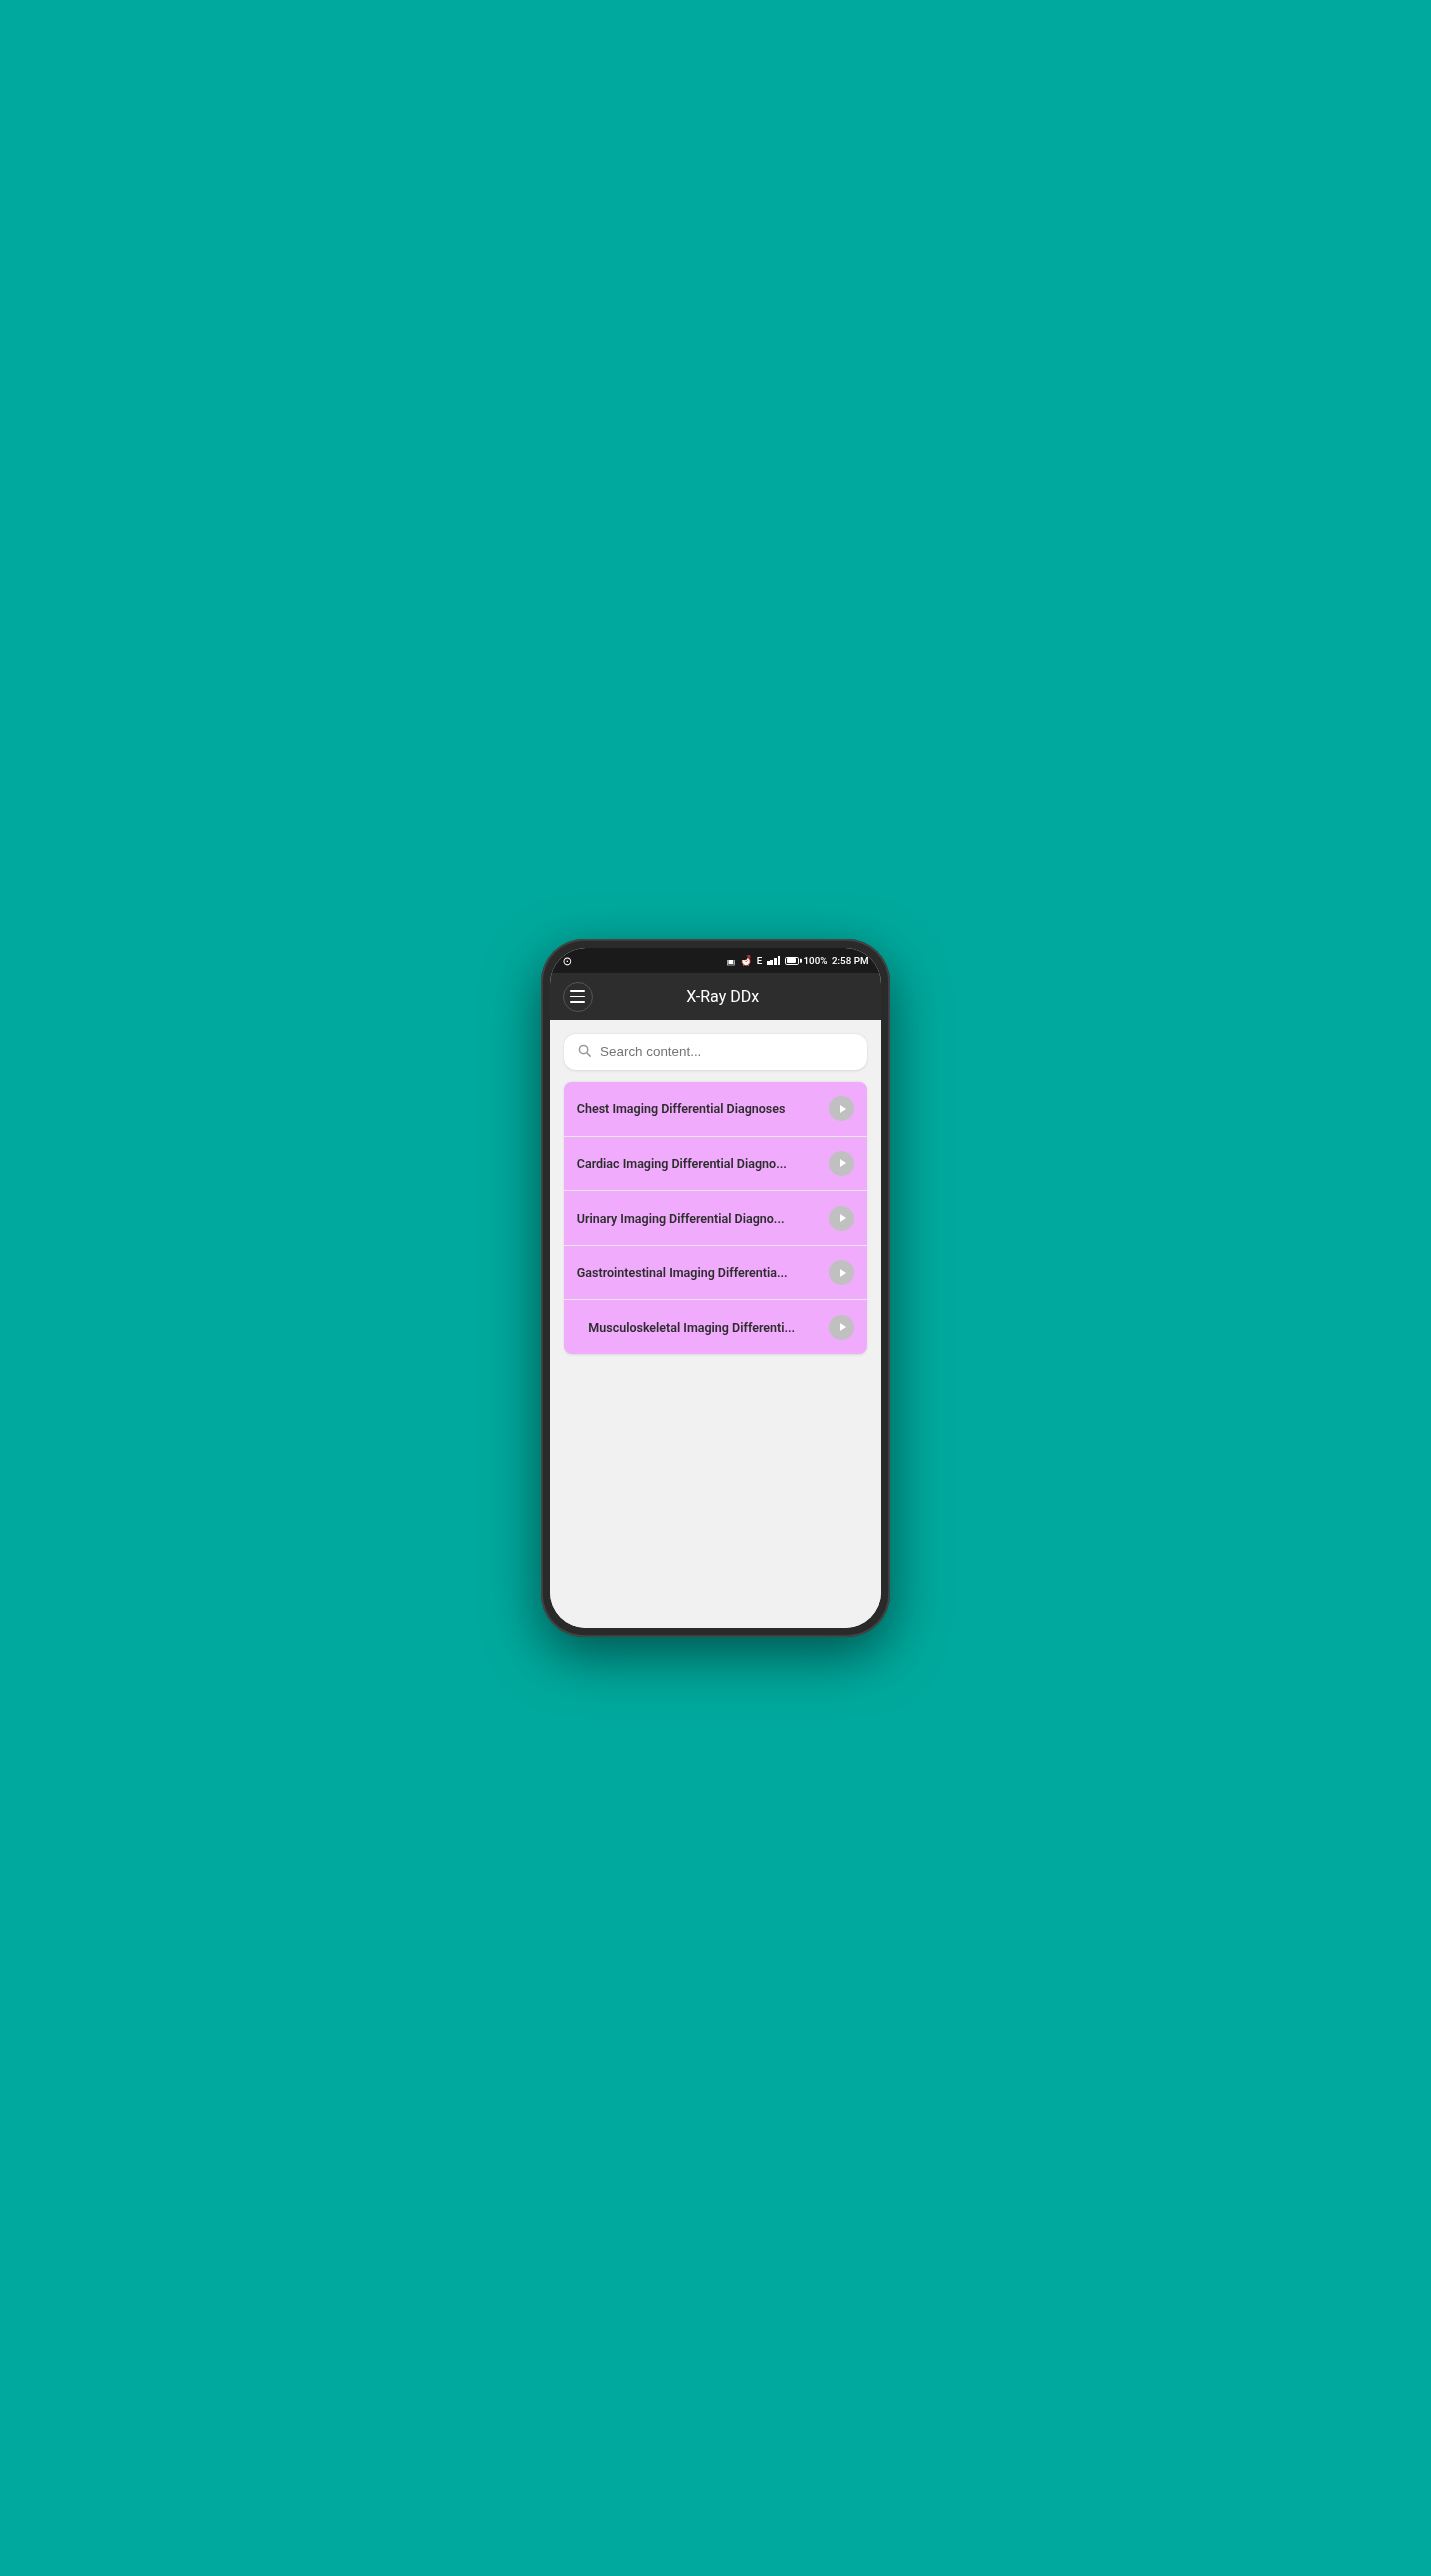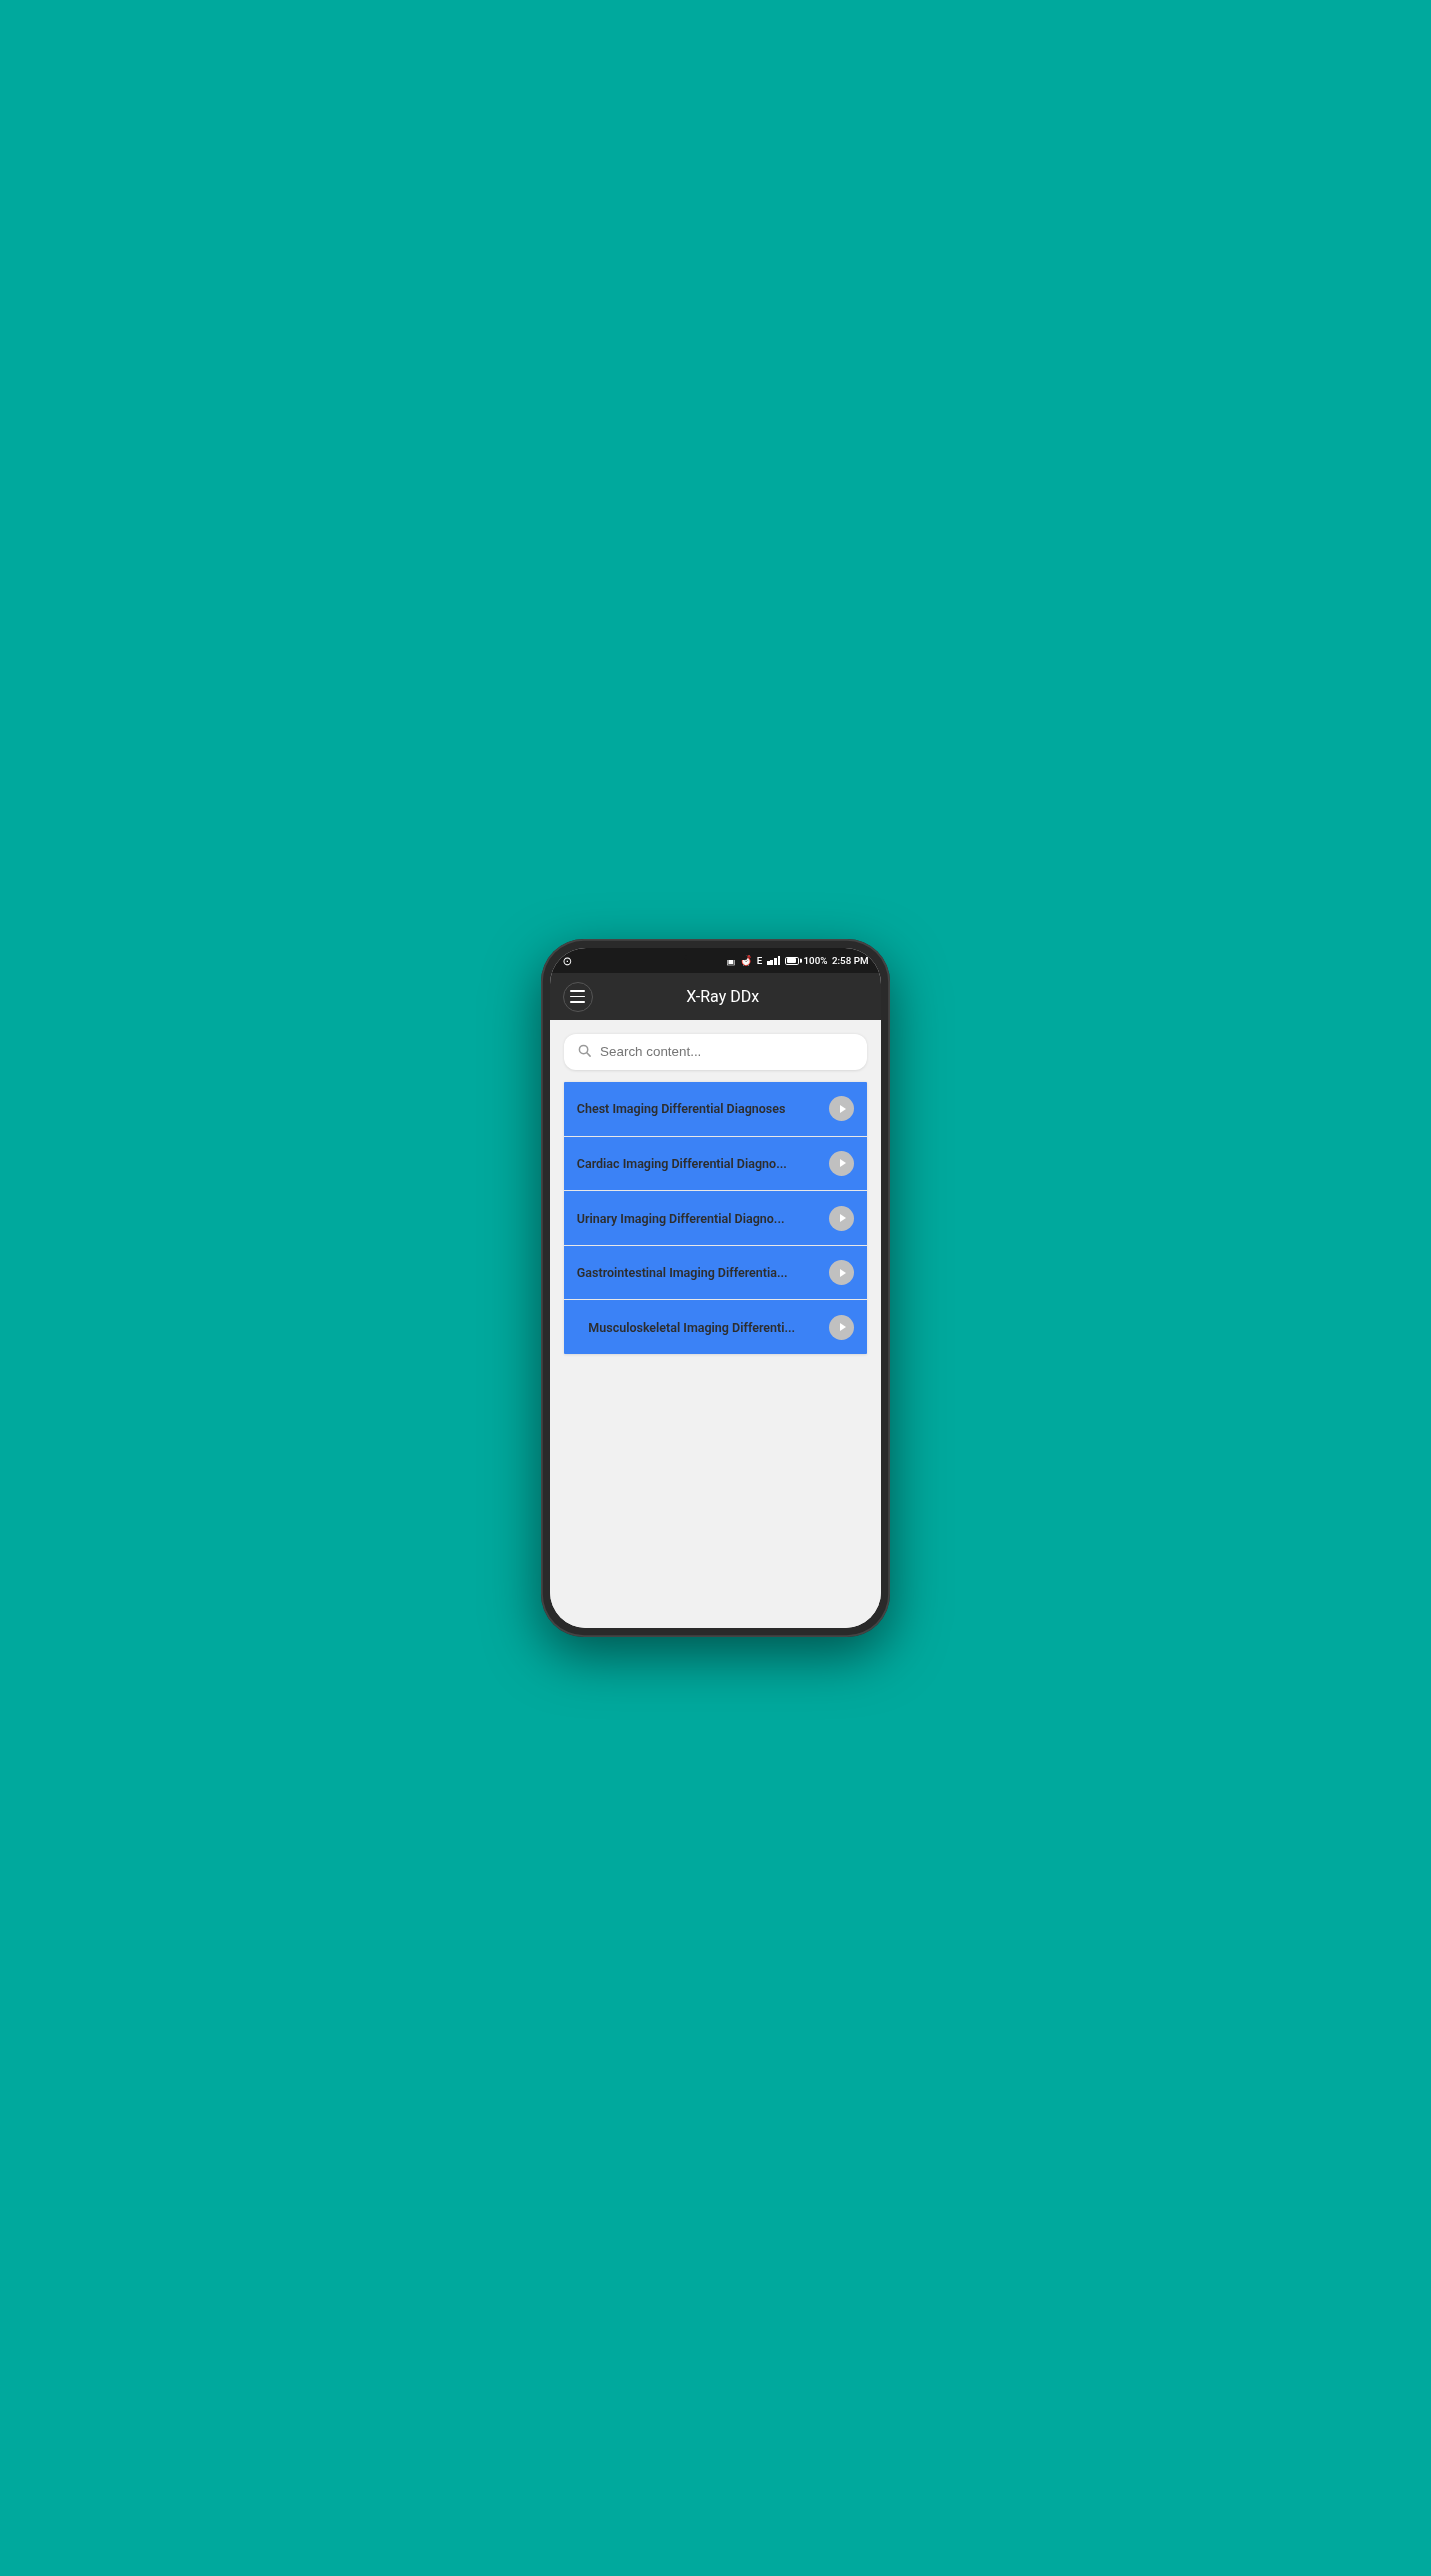--- a/index.html
+++ b/index.html
@@ -144,22 +144,22 @@
       border: none;
       outline: none;
       font-size: 13.4px;
       color: #999;
       width: 100%;
       background: transparent;
     }
 
     
     .list-container {
-      background: #3b82f6;
-      border-radius: 1px;
+      background: #f0abfc;
+      border-radius: 8px;
       overflow: hidden;
       box-shadow: 0 0.9px 2.7px rgba(0,0,0,0.1);
     }
 
     .list-item {
       display: flex;
       align-items: center;
       justify-content: space-between;
       padding: 14.3px 12.5px;
       border-bottom: 0.9px solid #e8e8e8;

